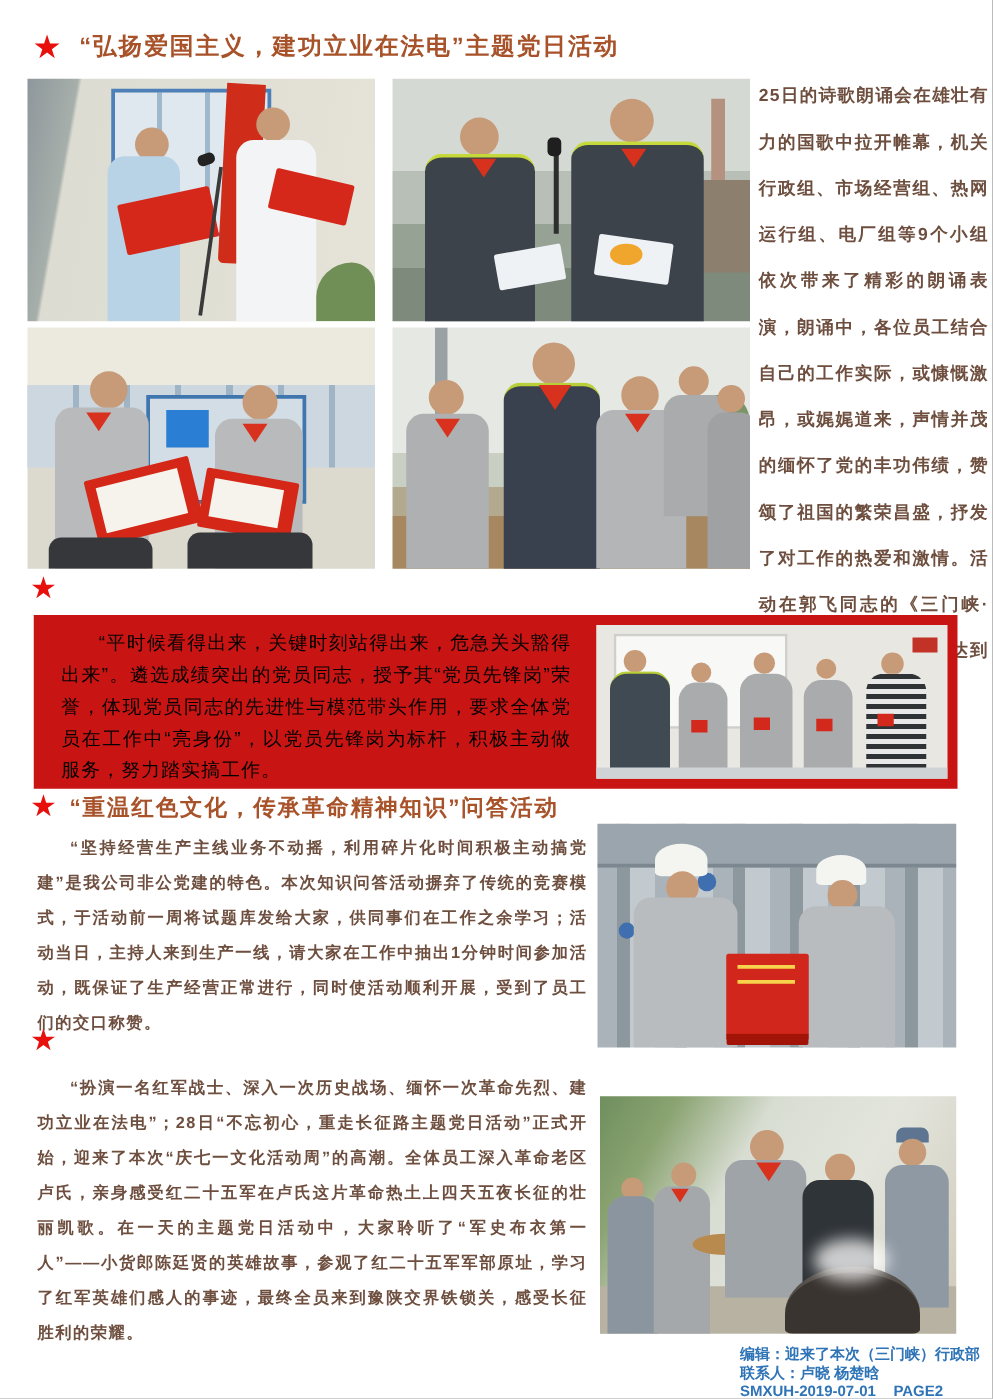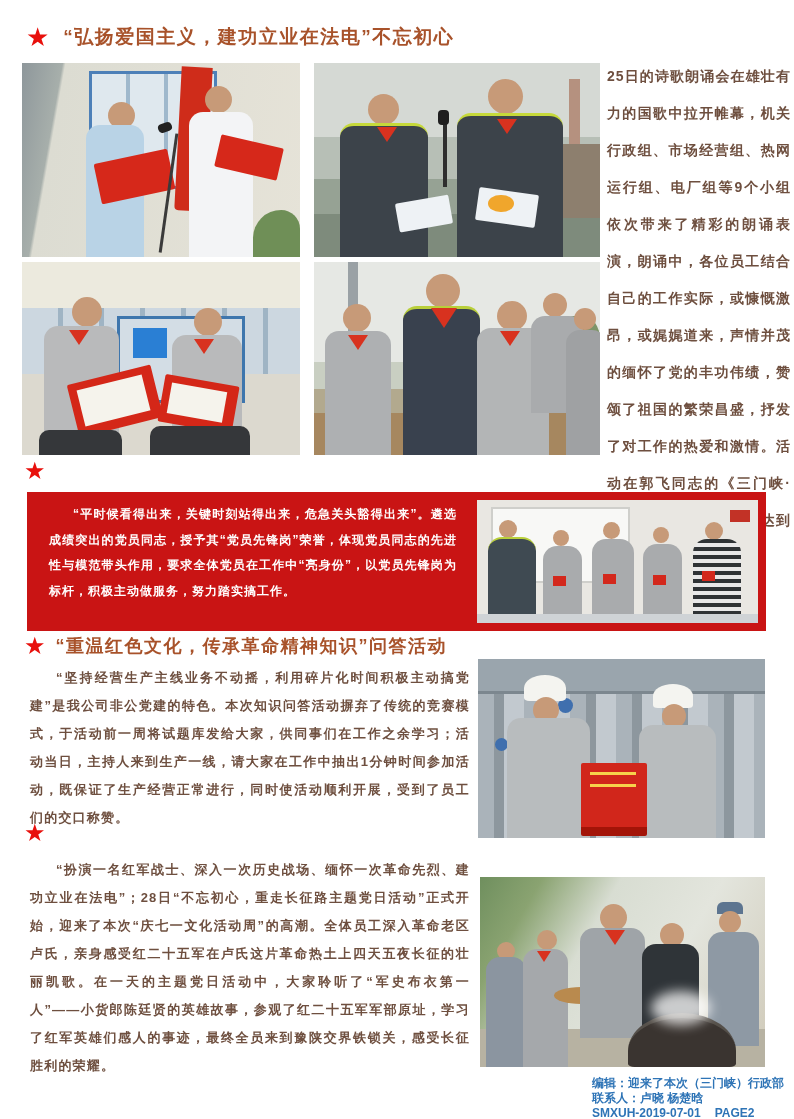--- a/index.html
+++ b/index.html
@@ -9,36 +9,36 @@
   .star{color:#e8100c;font-size:26px;line-height:26px;margin-right:14px;}
   .sec-title{font-size:19px;font-weight:bold;color:#a8522a;letter-spacing:1.5px;margin:0;}
   .ph{position:absolute;overflow:hidden;}
   .el{position:absolute;}
   .head{position:absolute;border-radius:50%;background:#c79a78;}
   .pbody{position:absolute;border-radius:14px 14px 0 0;}
   .scarf{position:absolute;width:0;height:0;border-left:10px solid transparent;border-right:10px solid transparent;border-top:15px solid #d8321f;}
   .col-right{position:absolute;left:607px;top:58px;width:184px;font-size:14px;line-height:37px;
              color:#6e4f3f;text-align:justify;letter-spacing:1px;font-weight:600;margin:0;}
   .banner{position:absolute;left:27px;top:492px;width:739px;height:139px;background:#c91414;}
-  .banner-text{position:absolute;left:22px;top:10px;width:408px;font-size:12px;line-height:25.5px;
-               color:#ffffff;text-align:justify;text-indent:2em;letter-spacing:1px;font-weight:700;margin:0;}
+  .banner-text{position:absolute;left:22px;top:10px;width:408px;font-size:15px;line-height:25.5px;
+               color:#000000;text-align:justify;text-indent:2em;letter-spacing:1px;font-weight:400;margin:0;}
   .sec-text{position:absolute;left:30px;width:440px;font-size:13px;line-height:28px;color:#6e4f3f;
             text-align:justify;text-indent:2em;letter-spacing:1.2px;font-weight:600;margin:0;}
   .footer{position:absolute;left:592px;top:1076px;width:200px;color:#2e74b6;font-size:12px;
           font-weight:bold;line-height:15px;}
   .footer .code span{margin-right:14px;}
 </style>
 </head>
 <body>
 
 <div class="page">
 
   <div class="sec-head" style="left:26px;top:24px;">
     <span class="star">★</span>
-    <h2 class="sec-title">“弘扬爱国主义，建功立业在法电”不忘初心</h2>
+    <h2 class="sec-title">“弘扬爱国主义，建功立业在法电”主题党日活动</h2>
   </div>
 
   <div class="ph" style="left:22px;top:63px;width:278px;height:194px;background:linear-gradient(100deg,#8e979b 0%,#a7afab 13%,#dcdcd2 14%,#e6e3d8 100%);" title="员工手持红色朗诵夹在话筒前朗诵，背景为红旗">
     <div class="el" style="left:24%;top:4%;width:44%;height:58%;background:repeating-linear-gradient(90deg,#dfe8ee 0 34px,#9fb8cc 34px 38px);border:3px solid #4d80b8;"></div>
     <div class="el" style="left:56%;top:2%;width:11%;height:74%;background:#cf2c1a;transform:rotate(3deg);border-radius:0 0 28% 4px;"></div>
     <div class="head" style="left:31%;top:20%;width:27px;height:27px;"></div>
     <div class="pbody" style="left:23%;top:32%;width:21%;height:68%;background:#b9d3e6;"></div>
     <div class="head" style="left:66%;top:12%;width:27px;height:27px;"></div>
     <div class="pbody" style="left:60%;top:25%;width:23%;height:75%;background:#f3f4f6;"></div>
     <div class="el" style="left:27%;top:48%;width:27%;height:21%;background:#d6281a;transform:rotate(-12deg);border-radius:2px;"></div>

